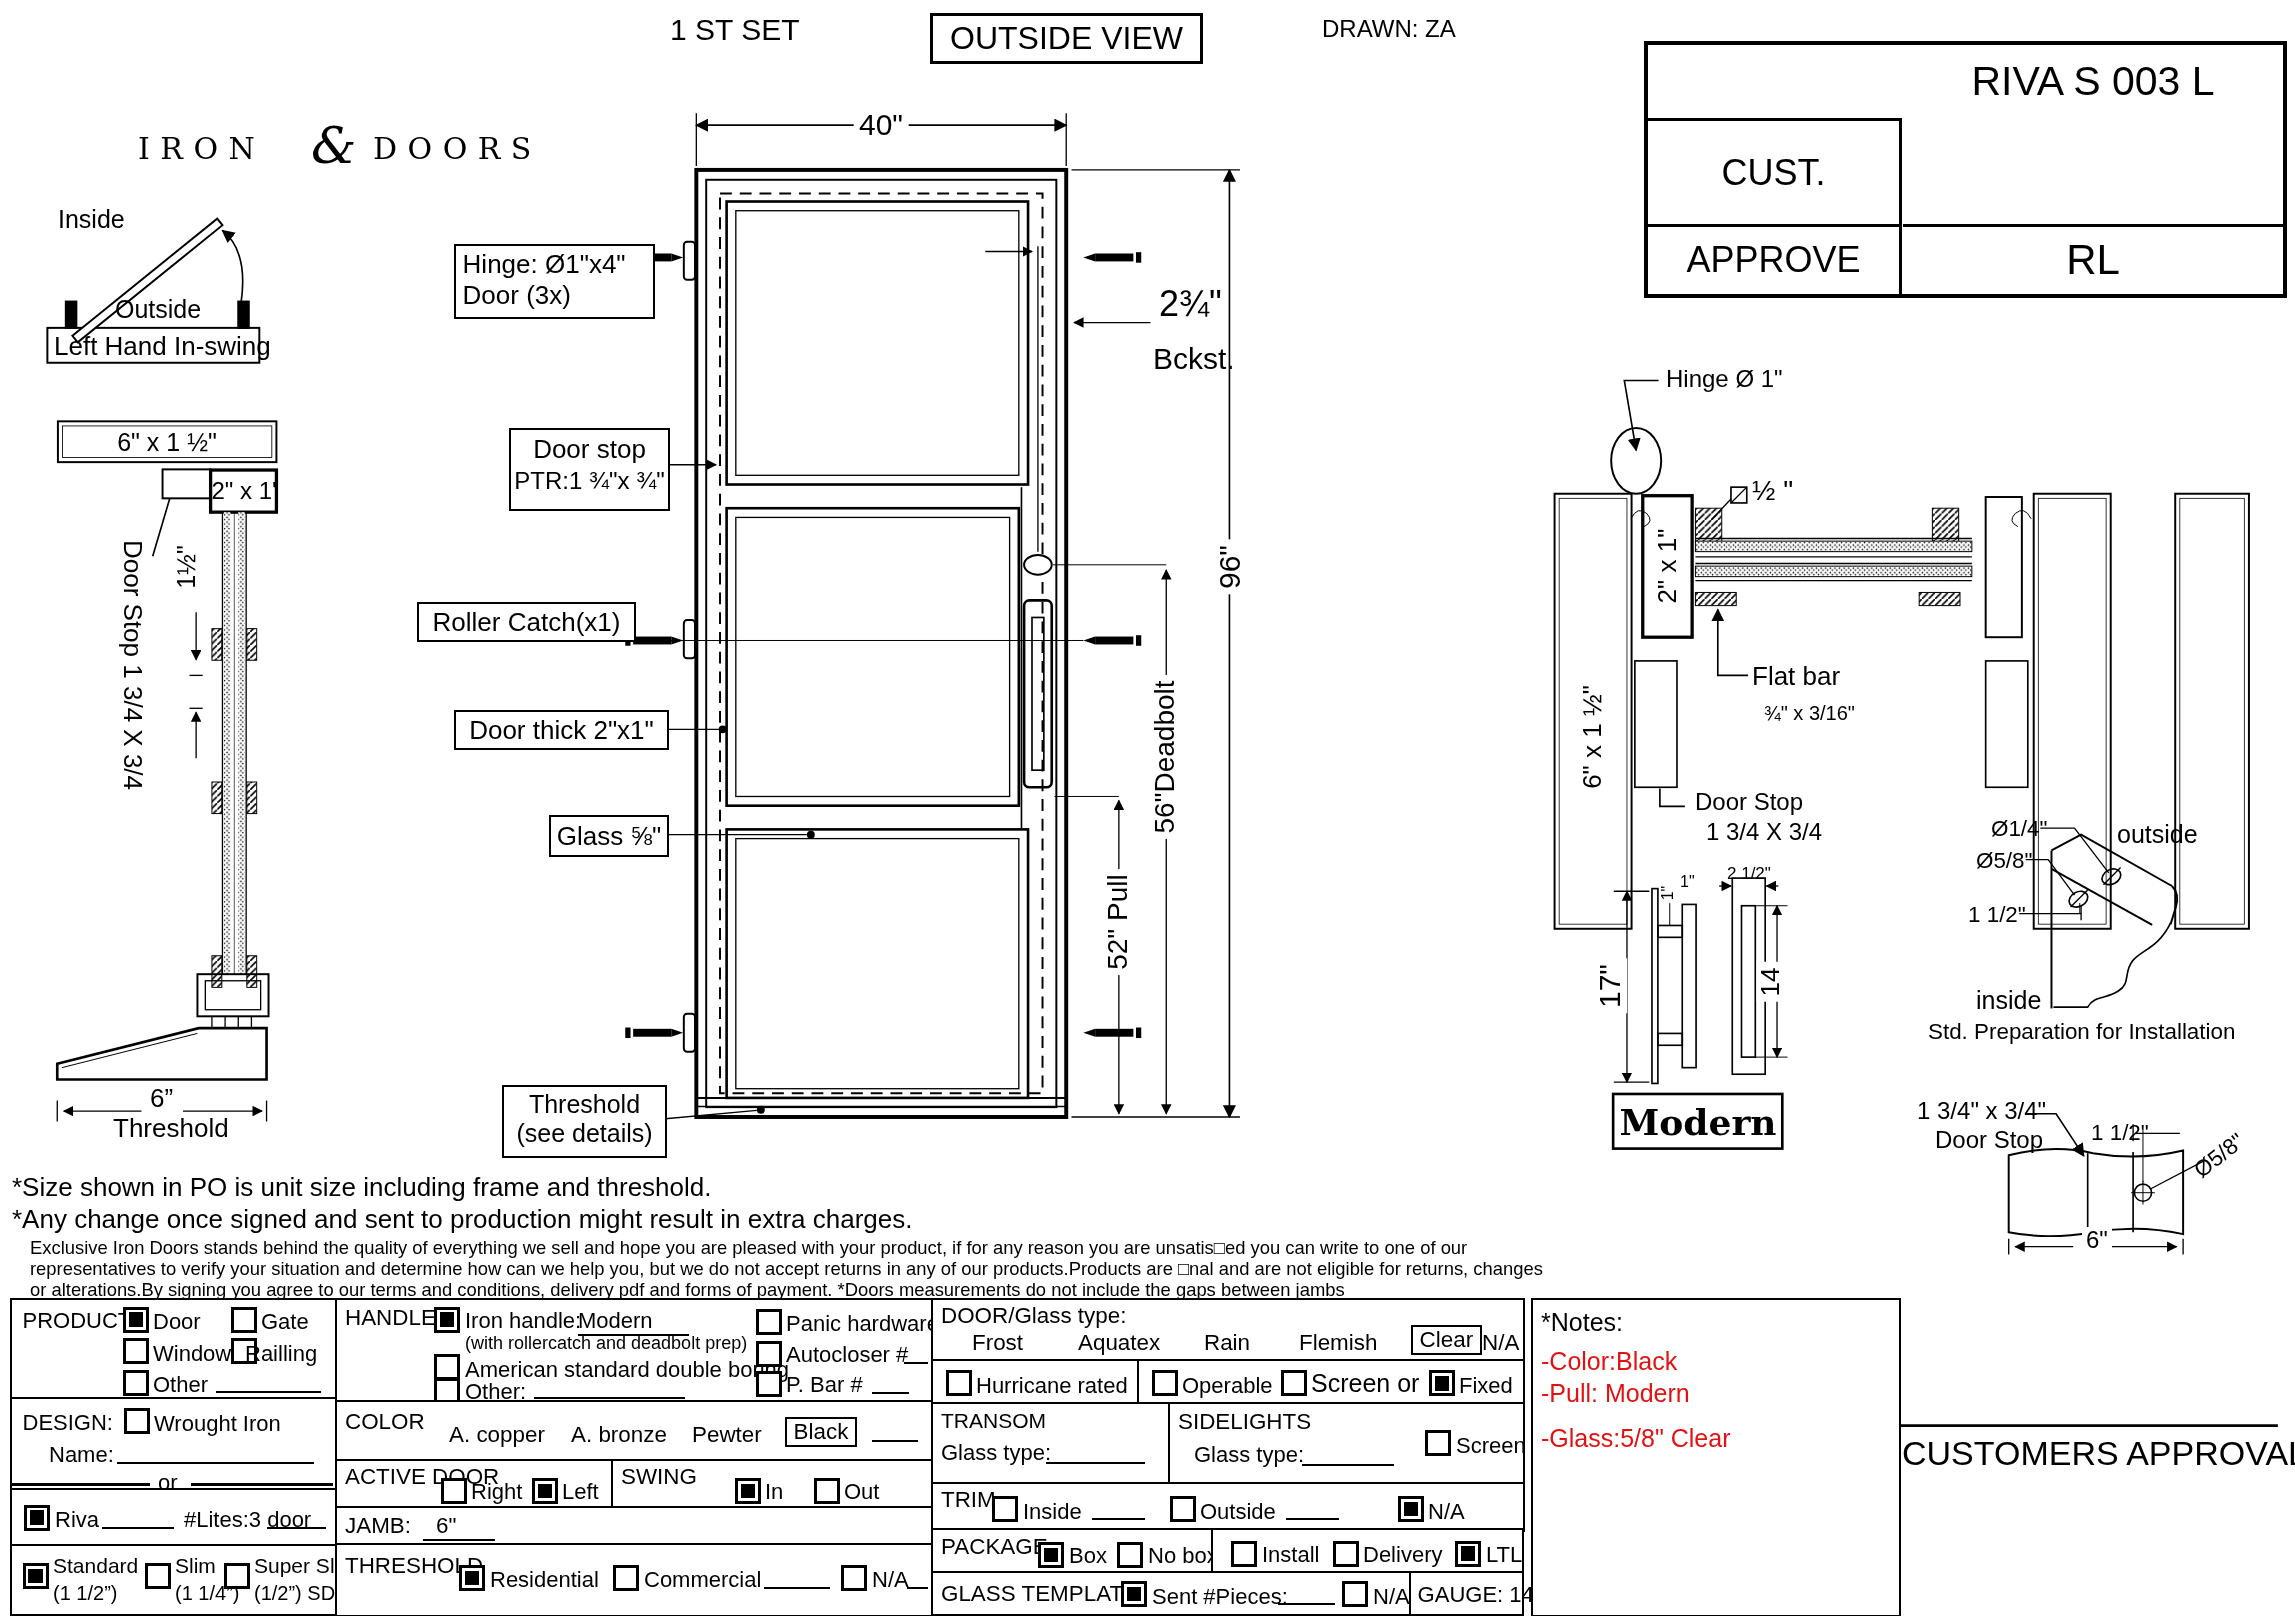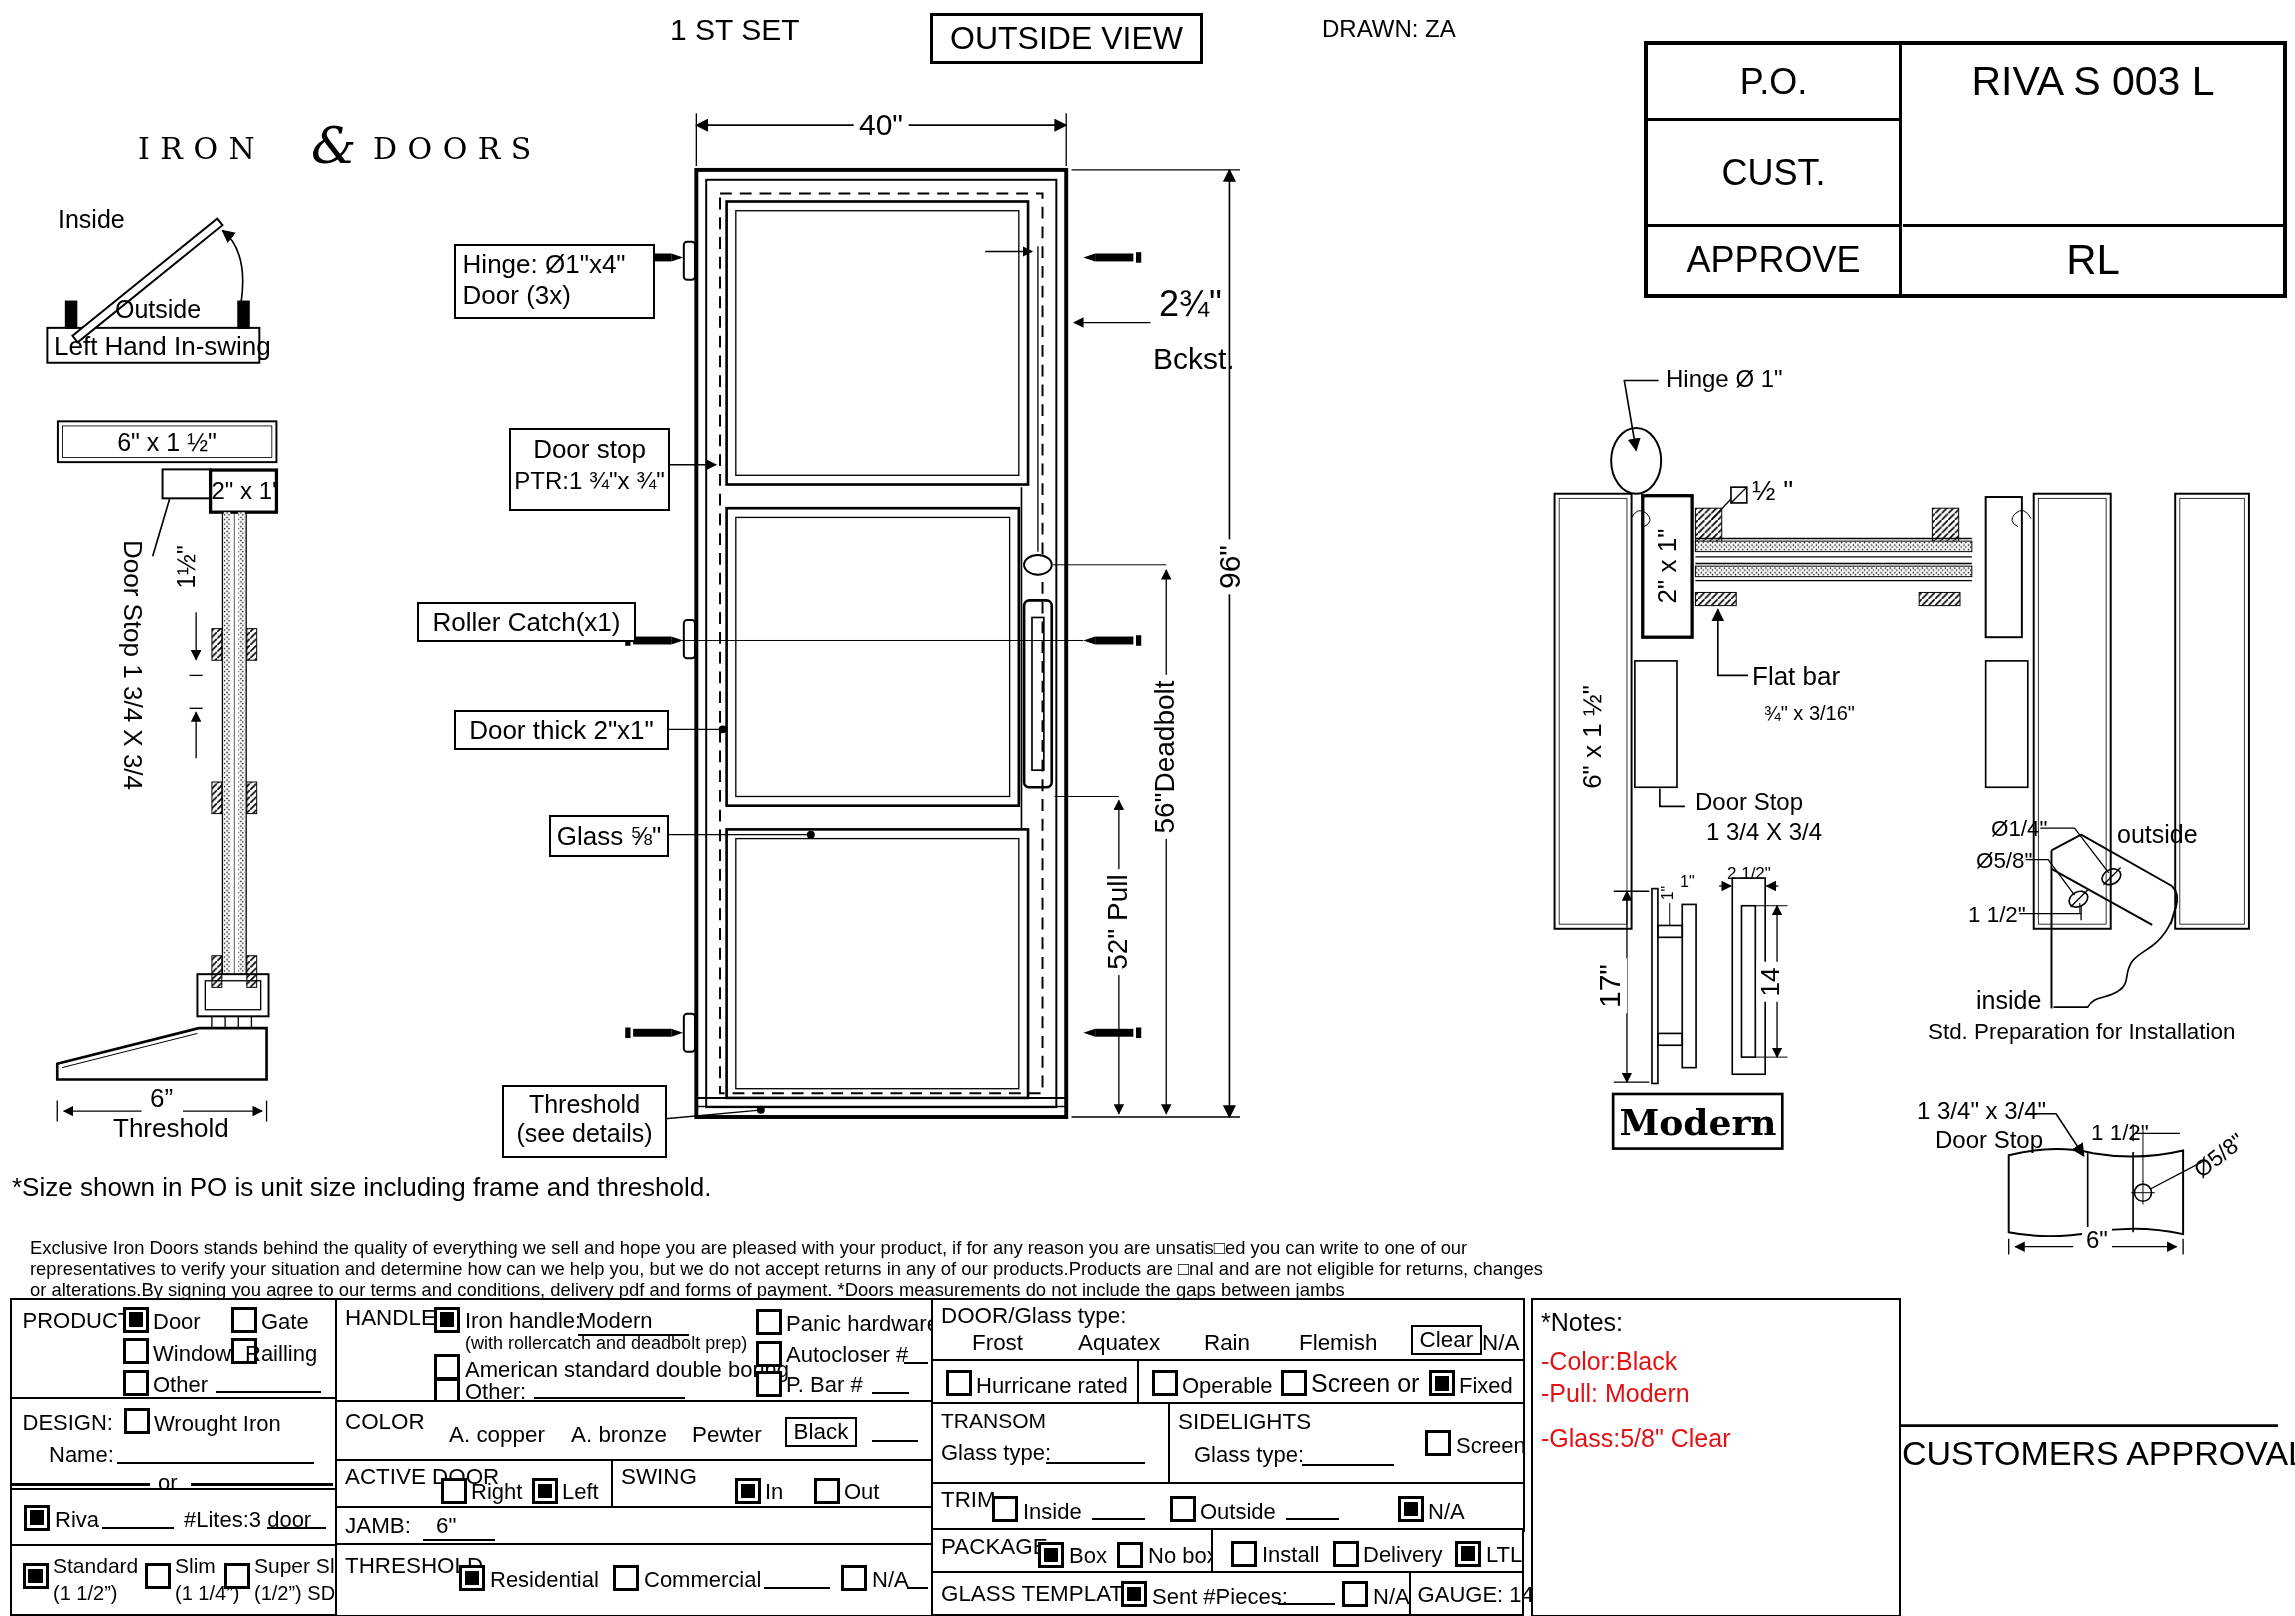--- a/index.html
+++ b/index.html
@@ -249,21 +249,20 @@
 
 <div class="t serif" style="left:138px;top:132px;font-size:30px;letter-spacing:10.5px">IRON</div>
 <div class="t serif" style="left:311px;top:117px;font-size:51px;font-style:italic">&amp;</div>
 <div class="t serif" style="left:373px;top:132px;font-size:30px;letter-spacing:10.5px">DOORS</div>
 
 <div class="t" style="left:670px;top:13px;font-size:30px">1 ST SET</div>
 <div class="bx" style="left:930px;top:13px;width:267px;height:45px;font-size:32px;line-height:45px;border-width:3.3px">OUTSIDE VIEW</div>
 <div class="t" style="left:1322px;top:16px;font-size:24px">DRAWN: ZA</div>
 
 <div style="position:absolute;left:1644px;top:41px;width:635px;height:249px;border:4px solid #000;background:#fff">
-  <div style="position:absolute;left:0;top:0;width:251px;height:73px;border-right:3.3px solid #000;text-align:center;line-height:73px;font-size:36px">P.O.</div>
   <div style="position:absolute;left:255px;top:0;right:0;height:73px;text-align:center;line-height:73px;font-size:41px">RIVA S 003 L</div>
   <div style="position:absolute;left:0;top:73px;width:251px;height:103px;border-top:3.3px solid #000;border-right:3.3px solid #000;text-align:center;line-height:103px;font-size:36px">CUST.</div>
   <div style="position:absolute;left:0;top:179px;width:251px;height:70px;border-top:3.3px solid #000;border-right:3.3px solid #000;text-align:center;line-height:66px;font-size:36px">APPROVE</div>
   <div style="position:absolute;left:255px;top:179px;right:0;height:70px;border-top:3.3px solid #000;text-align:center;line-height:66px;font-size:42px">RL</div>
 </div>
 
 <div class="t" style="left:58px;top:205px;font-size:25px">Inside</div>
 <div class="t" style="left:115px;top:295px;font-size:25px">Outside</div>
 <div class="t" style="left:54px;top:332px;width:199px;text-align:center;font-size:26px">Left Hand In-swing</div>
 
@@ -320,20 +319,21 @@
 <div class="t" style="left:1976px;top:986px;font-size:25px">inside</div>
 <div class="t" style="left:1928px;top:1019px;font-size:22.4px">Std. Preparation for Installation</div>
 
 <div class="t" style="left:1917px;top:1098px;font-size:24px">1 3/4" x 3/4"</div>
 <div class="t" style="left:1935px;top:1127px;font-size:24px">Door Stop</div>
 <div class="t" style="left:2091px;top:1120px;font-size:22.4px">1 1/2"</div>
 <div class="t" style="left:2191px;top:1143px;font-size:22.4px;transform:rotate(-38deg)">Ø5/8"</div>
 <div class="t" style="left:2082px;top:1227px;font-size:24px;background:#fff;padding:0 4px">6"</div>
 
 <div class="t" style="left:12px;top:1173px;font-size:26px">*Size shown in PO is unit size including frame and threshold.</div>
+<div class="t" style="left:12px;top:1205px;font-size:26px">*Any change once signed and sent to production might result in extra charges.</div>
 <div class="t" style="left:30px;top:1238px;font-size:18.4px">Exclusive Iron Doors stands behind the quality of everything we sell and hope you are pleased with your product, if for any reason you are unsatis□ed you can write to one of our</div>
 <div class="t" style="left:30px;top:1259px;font-size:18.4px">representatives to verify your situation and determine how can we help you, but we do not accept returns in any of our products.Products are □nal and are not eligible for returns, changes</div>
 <div class="t" style="left:30px;top:1280px;font-size:18.4px">or alterations.By signing you agree to our terms and conditions, delivery pdf and forms of payment. *Doors measurements do not include the gaps between jambs</div>
 
 <div class="cell" style="left:10px;top:1298px;width:325px;height:99px;font-size:22px">
   <span class="in" style="left:10.5px;top:8px">PRODUCT:</span>
   <span class="cb checked" style="left:111px;top:6.6px"></span>
   <span class="in" style="left:141px;top:9.2px">Door</span>
   <span class="cb" style="left:219px;top:6.6px"></span>
   <span class="in" style="left:249px;top:9.2px">Gate</span>

